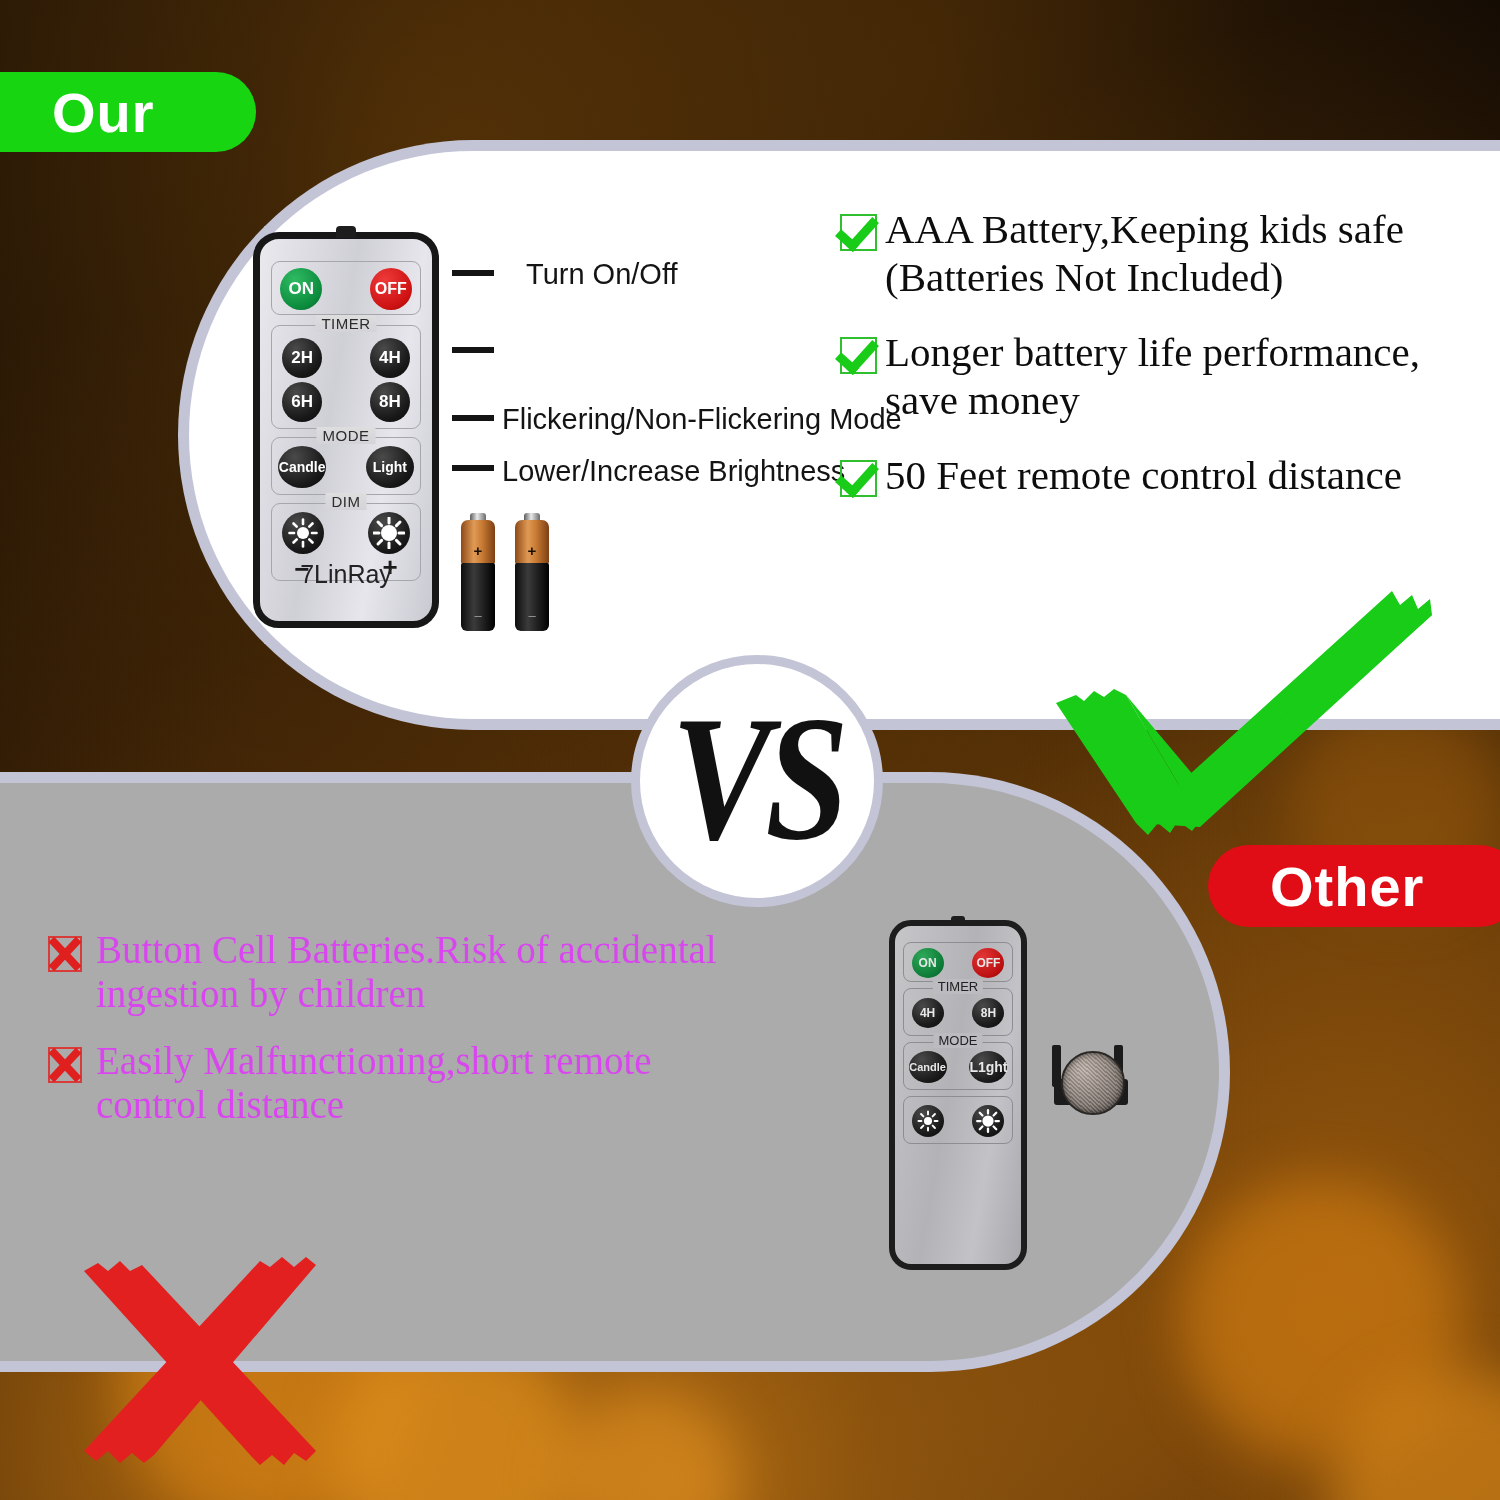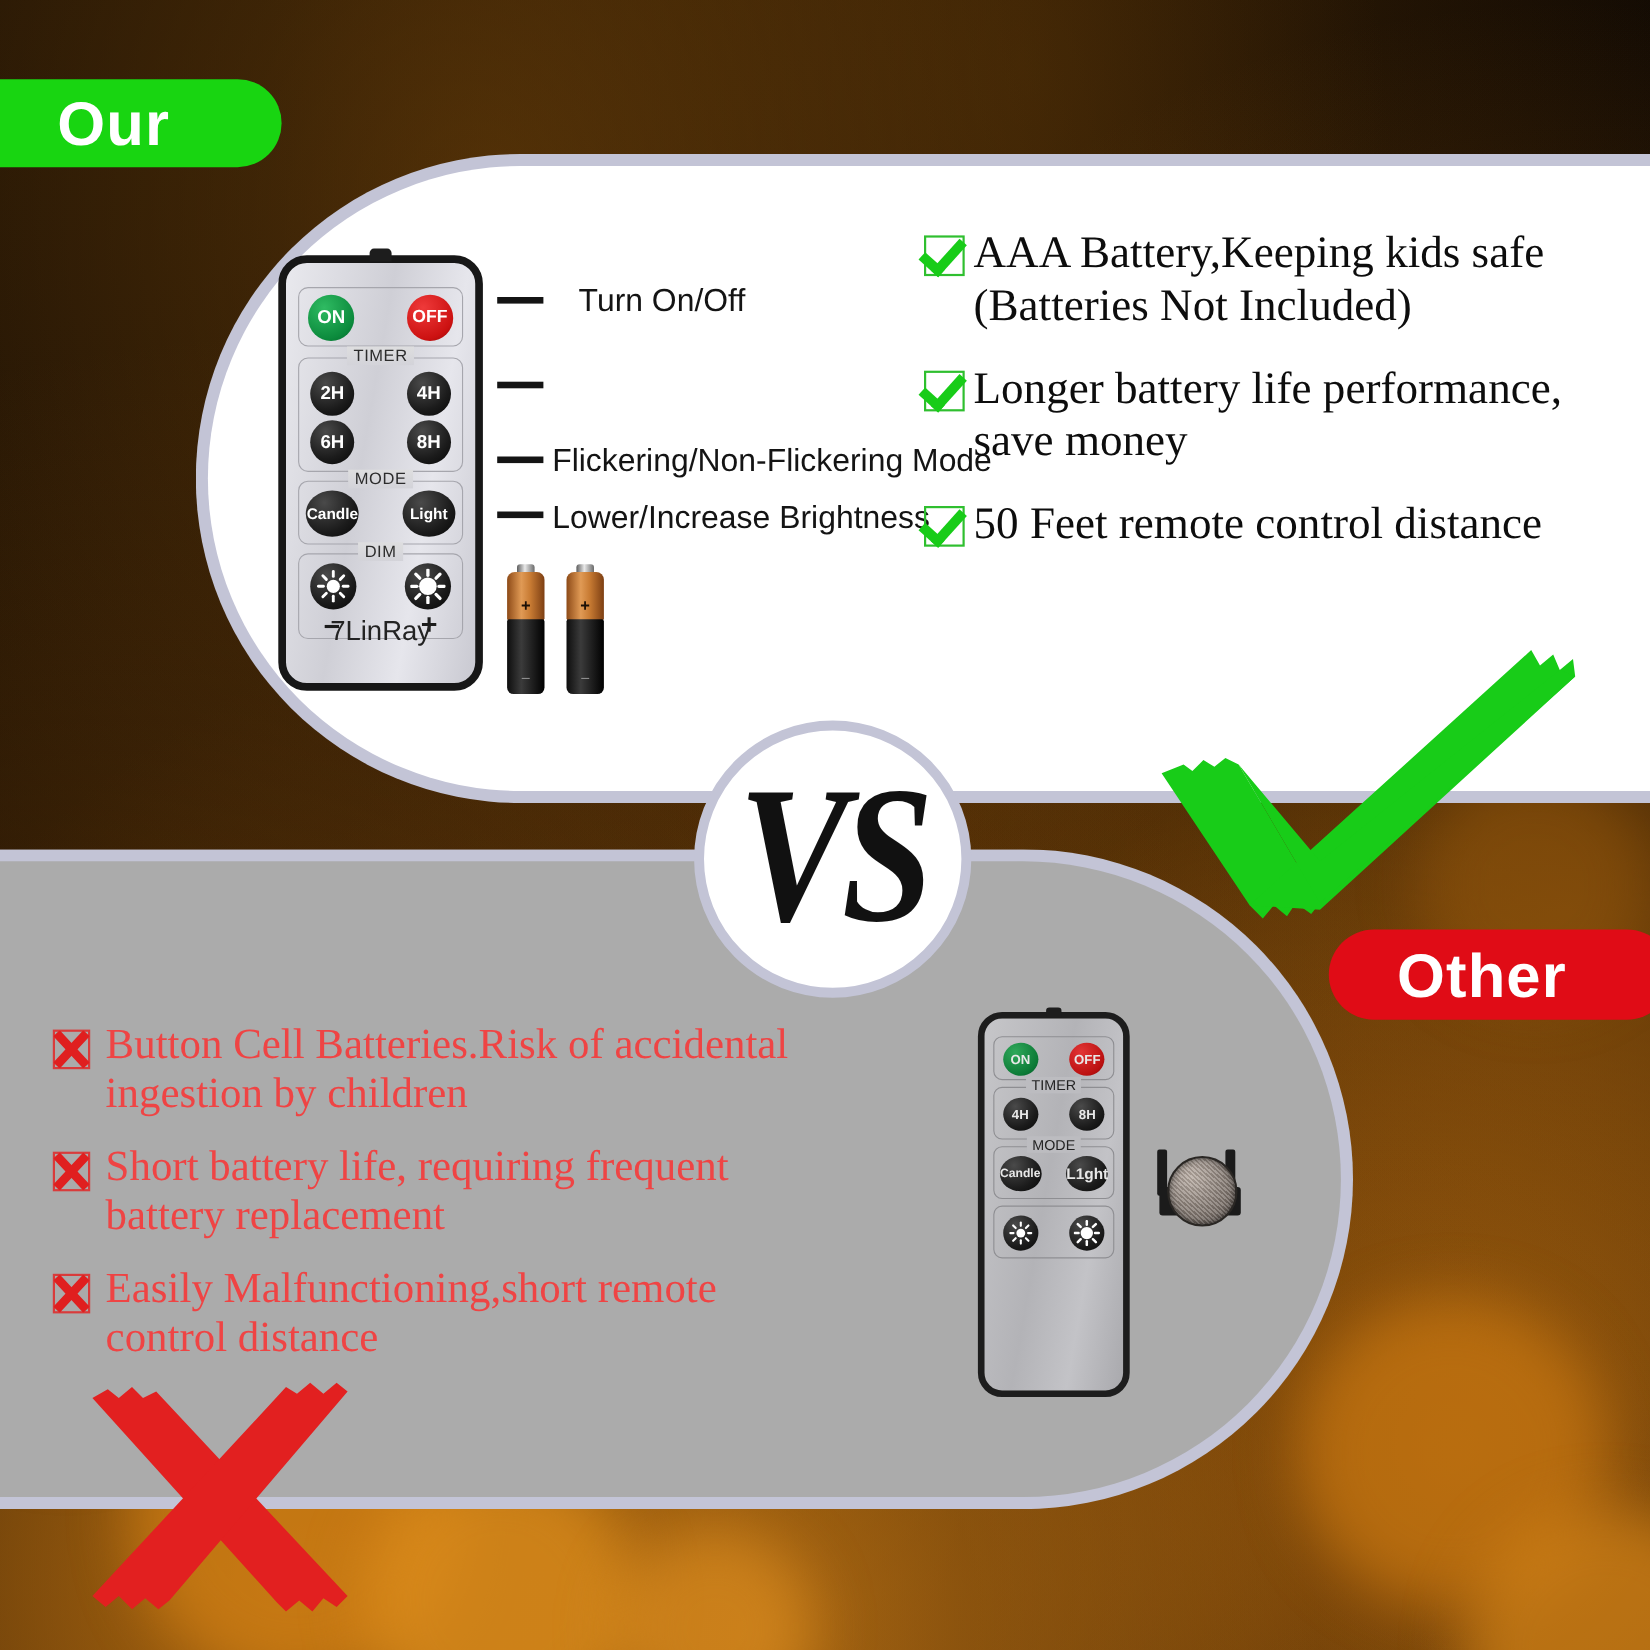--- a/index.html
+++ b/index.html
@@ -208,21 +208,21 @@
     position: absolute; left: 50%; top: 50%;
     width: 8px; height: 40px; background: #e01f1f;
     border-radius: 1px;
   }
   .x-box::before { transform: translate(-50%,-50%) rotate(43deg); }
   .x-box::after  { transform: translate(-50%,-50%) rotate(-43deg); }
   .drawback-text {
     font-family: "Liberation Serif", serif;
     font-size: 39px;
     line-height: 1.14;
-    color: #ef4444;
+    color: #d946ef;
     white-space: pre-line;
   }
   
   .big-check { position: absolute; left: 1040px; top: 575px; z-index: 15; }
   .big-x     { position: absolute; left: 70px;  top: 1245px; z-index: 15; }
   
   .remote2 {
     position: absolute;
     background: linear-gradient(100deg,#c6c6c9 0%, #b3b3b7 45%, #c3c3c7 72%, #a9a9ad 100%);
     border: 6px solid #1d1d1d;
@@ -395,25 +395,20 @@
   <div class="panel-bottom"></div>
 
   <div class="drawback-list">
     <div class="drawback-item">
       <span class="x-box"></span>
       <span class="drawback-text">Button Cell Batteries.Risk of accidental
 ingestion by children</span>
     </div>
     <div class="drawback-item">
       <span class="x-box"></span>
-      <span class="drawback-text">Short battery life, requiring frequent
-battery replacement</span>
-    </div>
-    <div class="drawback-item">
-      <span class="x-box"></span>
       <span class="drawback-text">Easily Malfunctioning,short remote
 control distance</span>
     </div>
   </div>
 
   <div class="remote2" style="left:889px;top:920px;width:138px;height:350px;">
     <div style="position:absolute;left:50%;transform:translateX(-50%);top:-10px;width:14px;height:9px;background:#1d1d1d;border-radius:3px 3px 0 0;"></div>
 
     <div class="grp2" style="top:16px;height:40px;">
       <div class="btn2" style="left:8px;top:5px;width:32px;height:30px;background:radial-gradient(circle at 34% 28%,#2fa85a,#0c7a36 70%,#045226);">ON</div>

